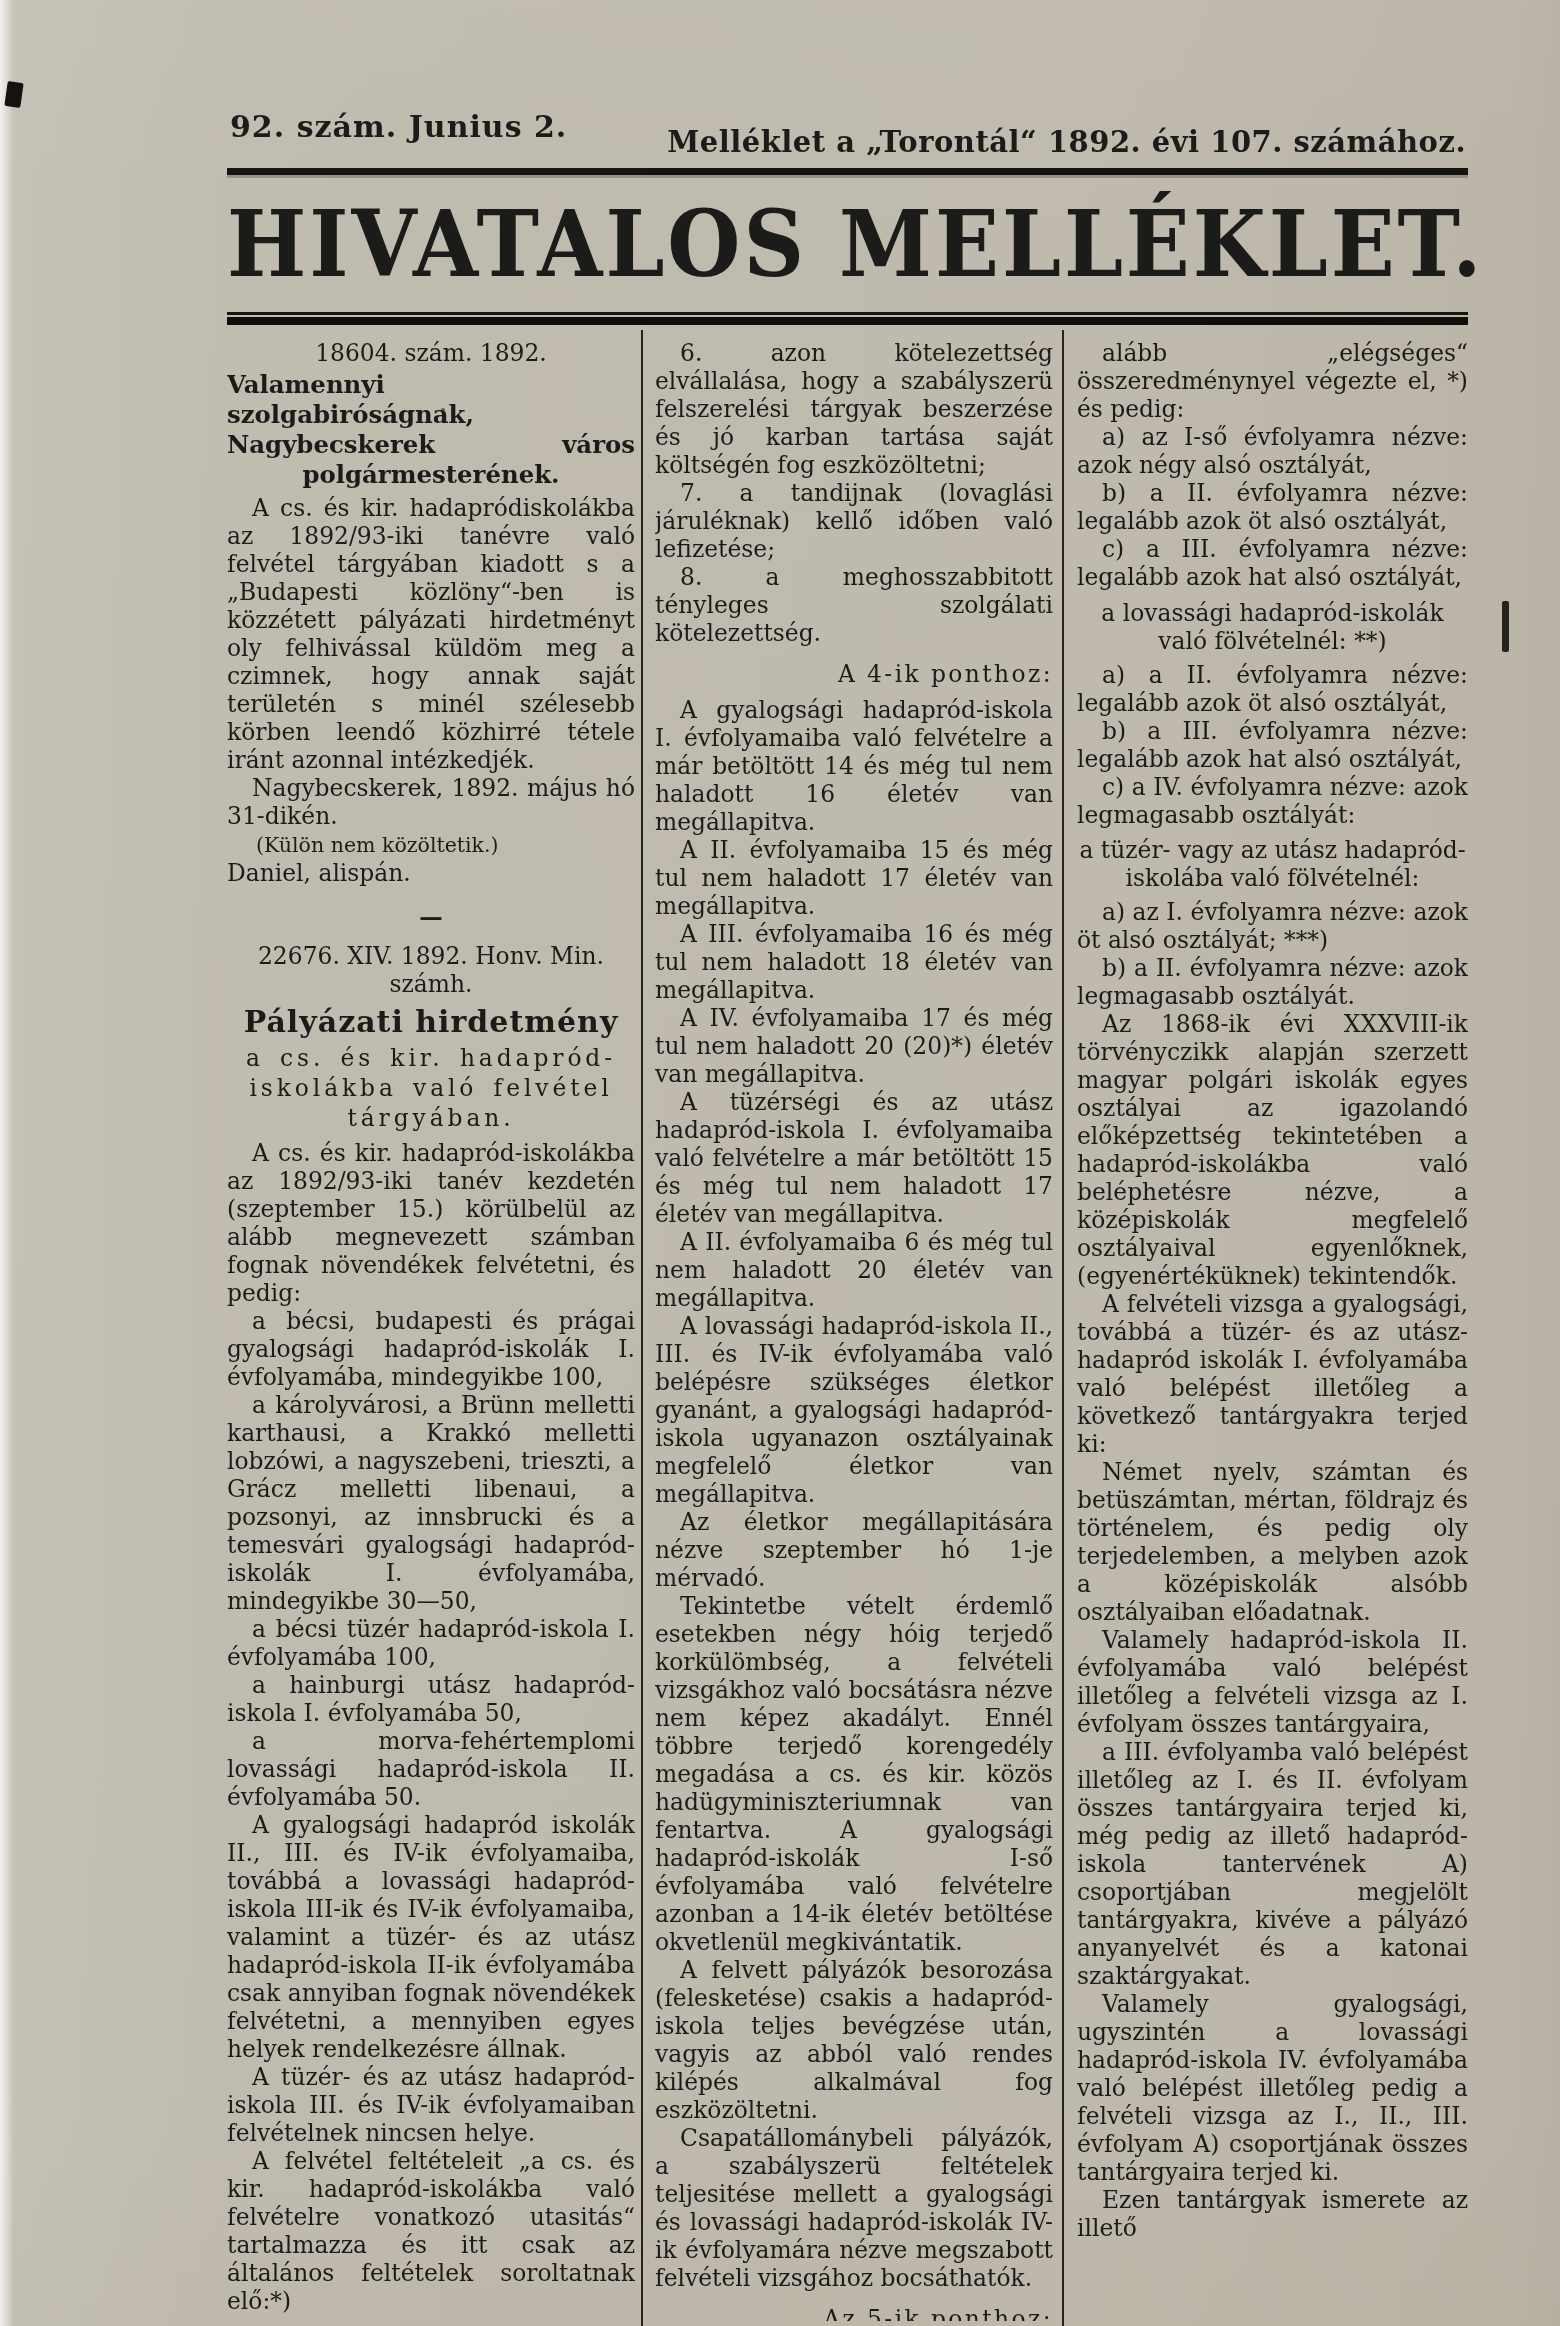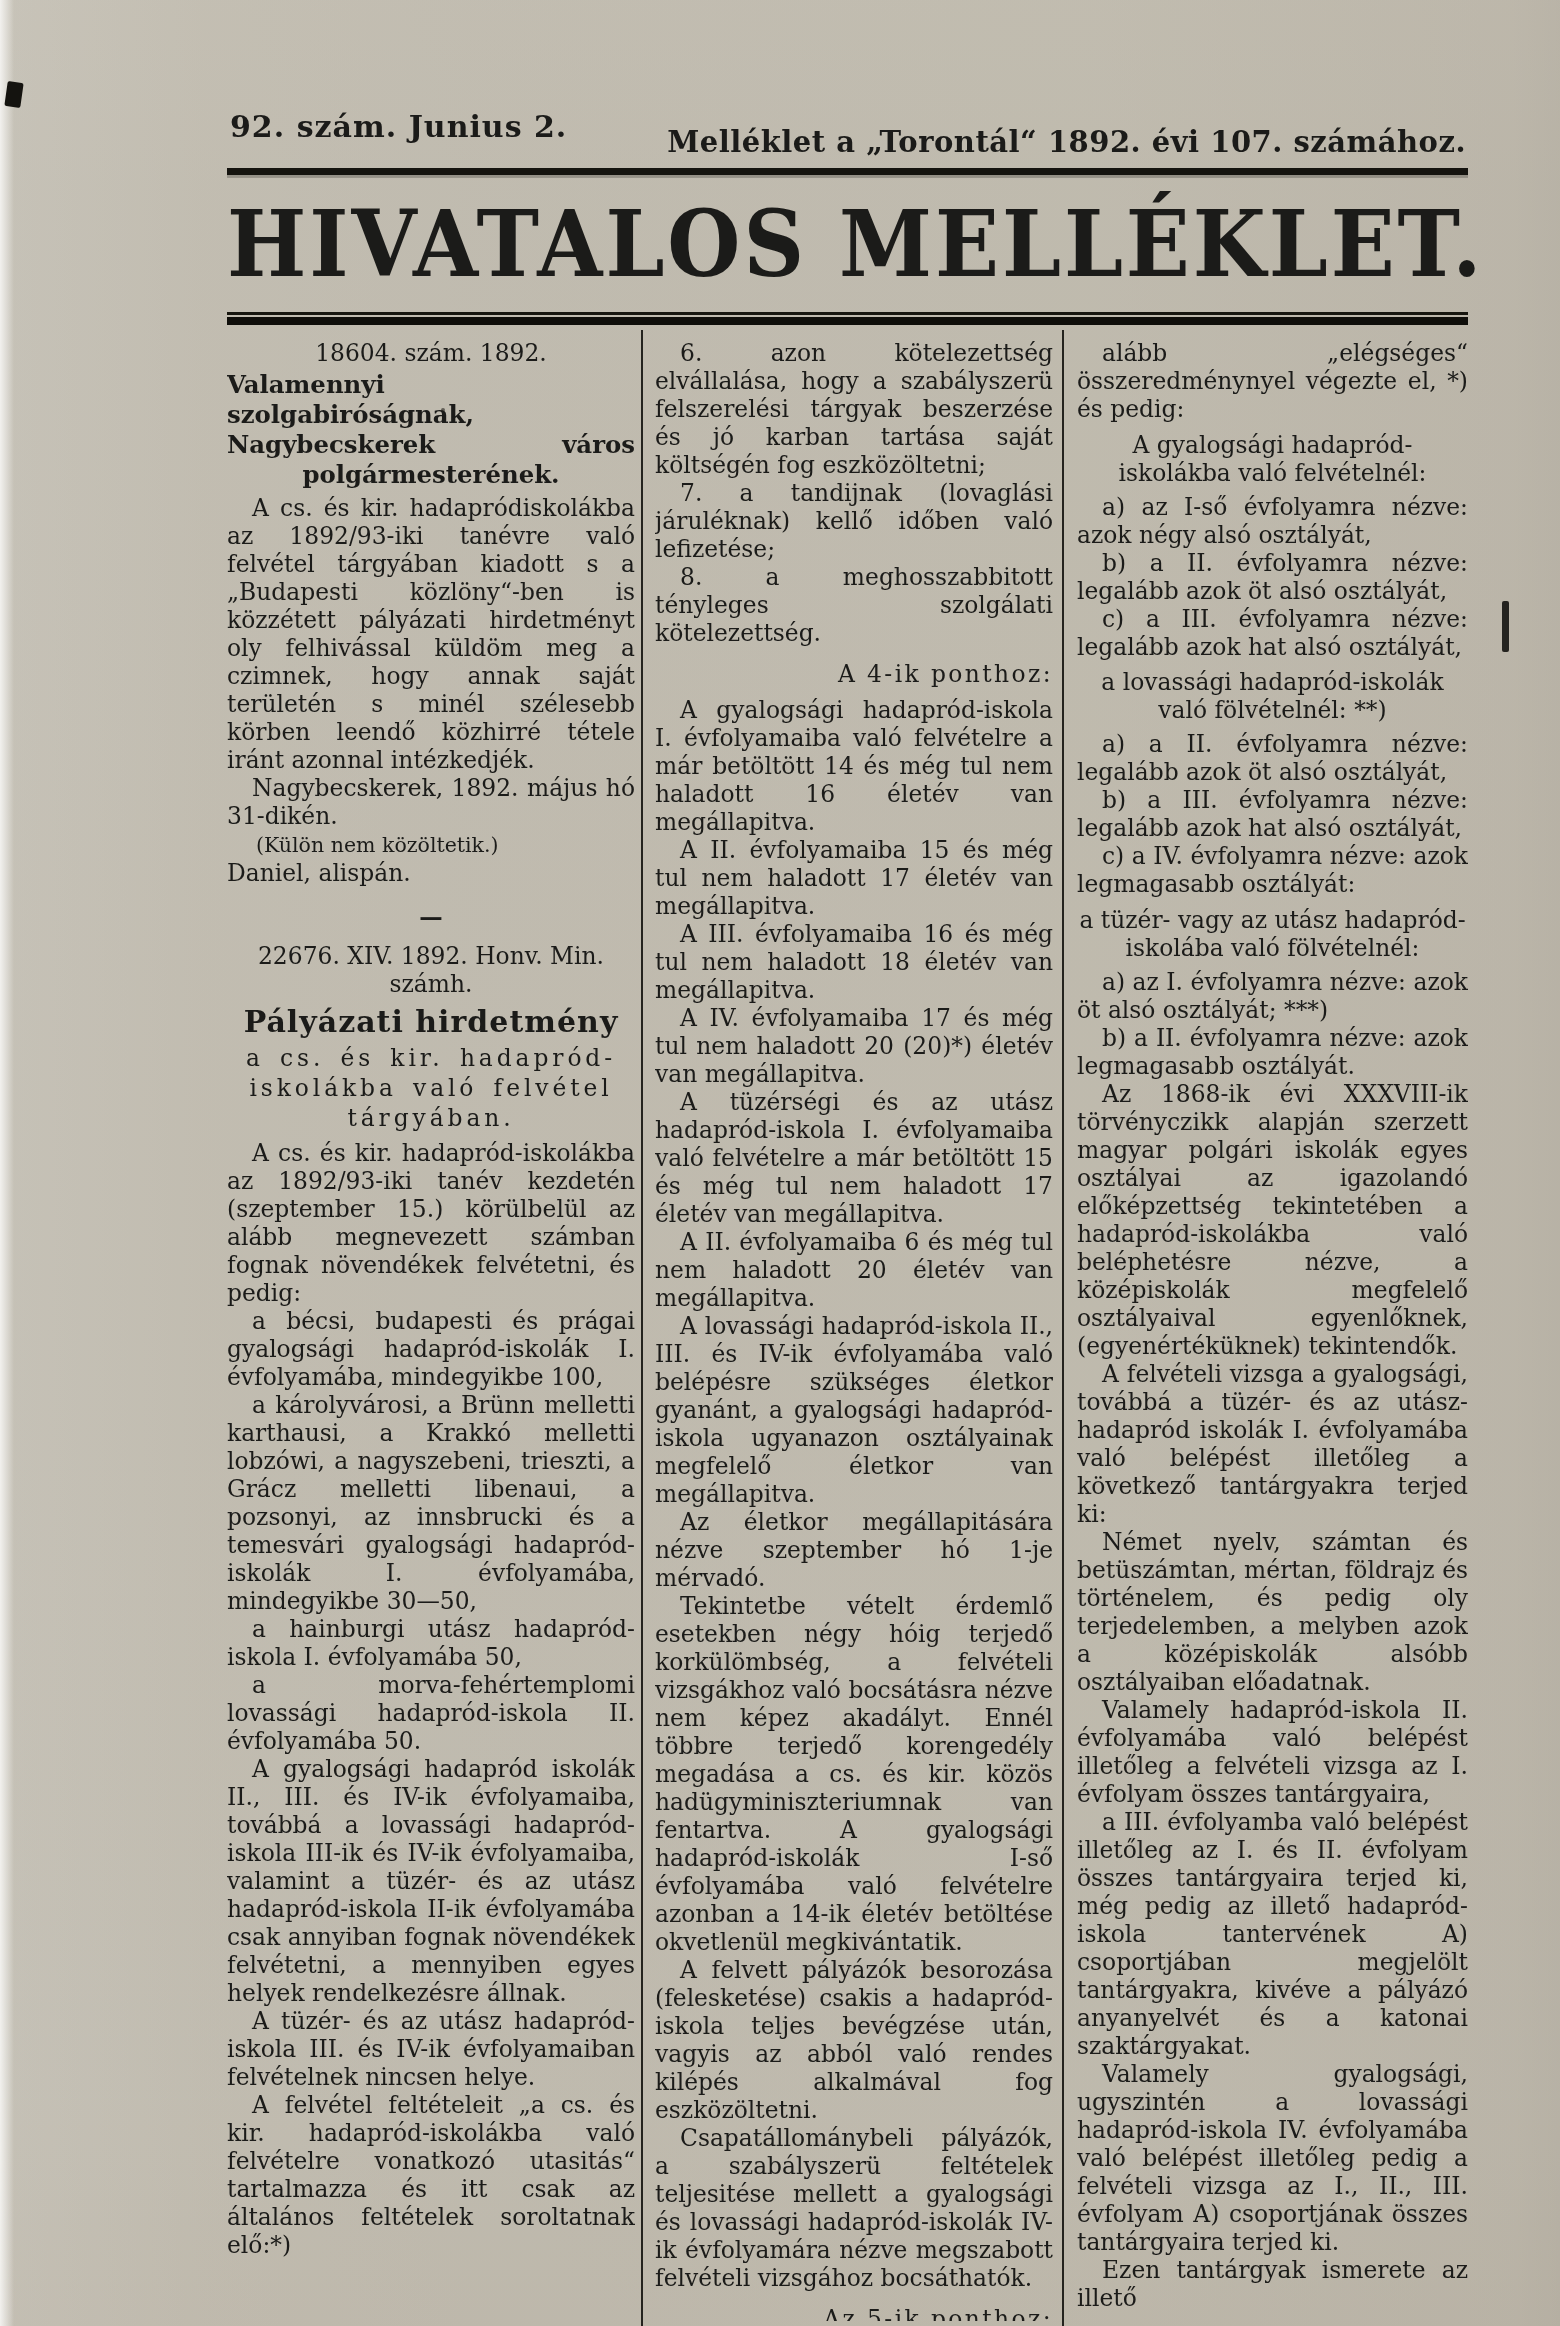--- a/index.html
+++ b/index.html
@@ -83,20 +83,21 @@
       <div class="blk dateline">Nagybecskerek, 1892. május hó 31-dikén.</div>
       <div class="blk note">(Külön nem közöltetik.)</div>
       <div class="blk right">Daniel, alispán.</div>
       <div class="blk dash">—</div>
       <div class="blk flush">22676. XIV. 1892. Honv. Min. számh.</div>
       <div class="blk center-bold">Pályázati hirdetmény</div>
       <div class="blk spaced">a cs. és kir. hadapród-iskolákba való felvétel tárgyában.</div>
       <div class="blk p">A cs. és kir. hadapród-iskolákba az 1892/93-iki tanév kezdetén (szeptember 15.) körülbelül az alább megnevezett számban fognak növendékek felvétetni, és pedig:</div>
       <div class="blk p">a bécsi, budapesti és prágai gyalogsági hadapród-iskolák I. évfolyamába, mindegyikbe 100,</div>
       <div class="blk p">a károlyvárosi, a Brünn melletti karthausi, a Krakkó melletti lobzówi, a nagyszebeni, trieszti, a Grácz melletti libenaui, a pozsonyi, az innsbrucki és a temesvári gyalogsági hadapród-iskolák I. évfolyamába, mindegyikbe 30—50,</div>
+      <div class="blk p">a bécsi tüzér hadapród-iskola I. évfolyamába 100,</div>
       <div class="blk p">a hainburgi utász hadapród-iskola I. évfolyamába 50,</div>
       <div class="blk p">a morva-fehértemplomi lovassági hadapród-iskola II. évfolyamába 50.</div>
       <div class="blk p">A gyalogsági hadapród iskolák II., III. és IV-ik évfolyamaiba, továbbá a lovassági hadapród-iskola III-ik és IV-ik évfolyamaiba, valamint a tüzér- és az utász hadapród-iskola II-ik évfolyamába csak annyiban fognak növendékek felvétetni, a mennyiben egyes helyek rendelkezésre állnak.</div>
       <div class="blk p">A tüzér- és az utász hadapród-iskola III. és IV-ik évfolyamaiban felvételnek nincsen helye.</div>
       <div class="blk p">A felvétel feltételeit „a cs. és kir. hadapród-iskolákba való felvételre vonatkozó utasitás“ tartalmazza és itt csak az általános feltételek soroltatnak elő:*)</div>
     </div>
   <div class="col col2">
       <div class="blk p">6. azon kötelezettség elvállalása, hogy a szabályszerü felszerelési tárgyak beszerzése és jó karban tartása saját költségén fog eszközöltetni;</div>
       <div class="blk p">7. a tandijnak (lovaglási járuléknak) kellő időben való lefizetése;</div>
       <div class="blk p">8. a meghosszabbitott tényleges szolgálati kötelezettség.</div>
@@ -109,21 +110,20 @@
       <div class="blk p">A II. évfolyamaiba 6 és még tul nem haladott 20 életév van megállapitva.</div>
       <div class="blk p">A lovassági hadapród-iskola II., III. és IV-ik évfolyamába való belépésre szükséges életkor gyanánt, a gyalogsági hadapród-iskola ugyanazon osztályainak megfelelő életkor van megállapitva.</div>
       <div class="blk p">Az életkor megállapitására nézve szeptember hó 1-je mérvadó.</div>
       <div class="blk p">Tekintetbe vételt érdemlő esetekben négy hóig terjedő korkülömbség, a felvételi vizsgákhoz való bocsátásra nézve nem képez akadályt. Ennél többre terjedő korengedély megadása a cs. és kir. közös hadügyminiszteriumnak van fentartva. A gyalogsági hadapród-iskolák I-ső évfolyamába való felvételre azonban a 14-ik életév betöltése okvetlenül megkivántatik.</div>
       <div class="blk p">A felvett pályázók besorozása (felesketése) csakis a hadapród-iskola teljes bevégzése után, vagyis az abból való rendes kilépés alkalmával fog eszközöltetni.</div>
       <div class="blk p">Csapatállománybeli pályázók, a szabályszerü feltételek teljesitése mellett a gyalogsági és lovassági hadapród-iskolák IV-ik évfolyamára nézve megszabott felvételi vizsgához bocsáthatók.</div>
       <div class="blk center">Az 5-ik ponthoz:</div>
     </div>
   <div class="col col3">
       <div class="blk p">alább „elégséges“ összeredménynyel végezte el, *) és pedig:</div>
-      <div class="blk centersub">A gyalogsági hadapród-iskolákba való felvételnél:</div>
       <div class="blk p">a) az I-ső évfolyamra nézve: azok négy alsó osztályát,</div>
       <div class="blk p">b) a II. évfolyamra nézve: legalább azok öt alsó osztályát,</div>
       <div class="blk p">c) a III. évfolyamra nézve: legalább azok hat alsó osztályát,</div>
       <div class="blk centersub">a lovassági hadapród-iskolák való fölvételnél: **)</div>
       <div class="blk p">a) a II. évfolyamra nézve: legalább azok öt alsó osztályát,</div>
       <div class="blk p">b) a III. évfolyamra nézve: legalább azok hat alsó osztályát,</div>
       <div class="blk p">c) a IV. évfolyamra nézve: azok legmagasabb osztályát:</div>
       <div class="blk centersub">a tüzér- vagy az utász hadapród-iskolába való fölvételnél:</div>
       <div class="blk p">a) az I. évfolyamra nézve: azok öt alsó osztályát; ***)</div>
       <div class="blk p">b) a II. évfolyamra nézve: azok legmagasabb osztályát.</div>

